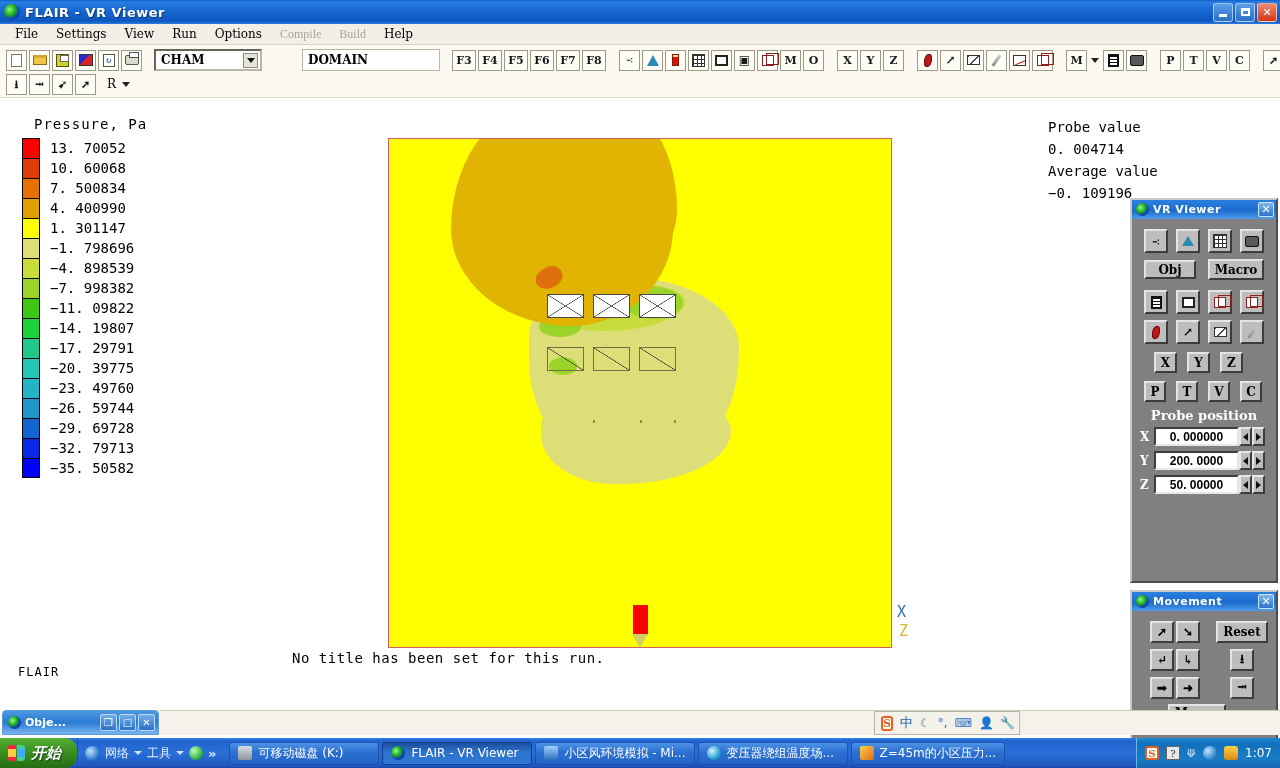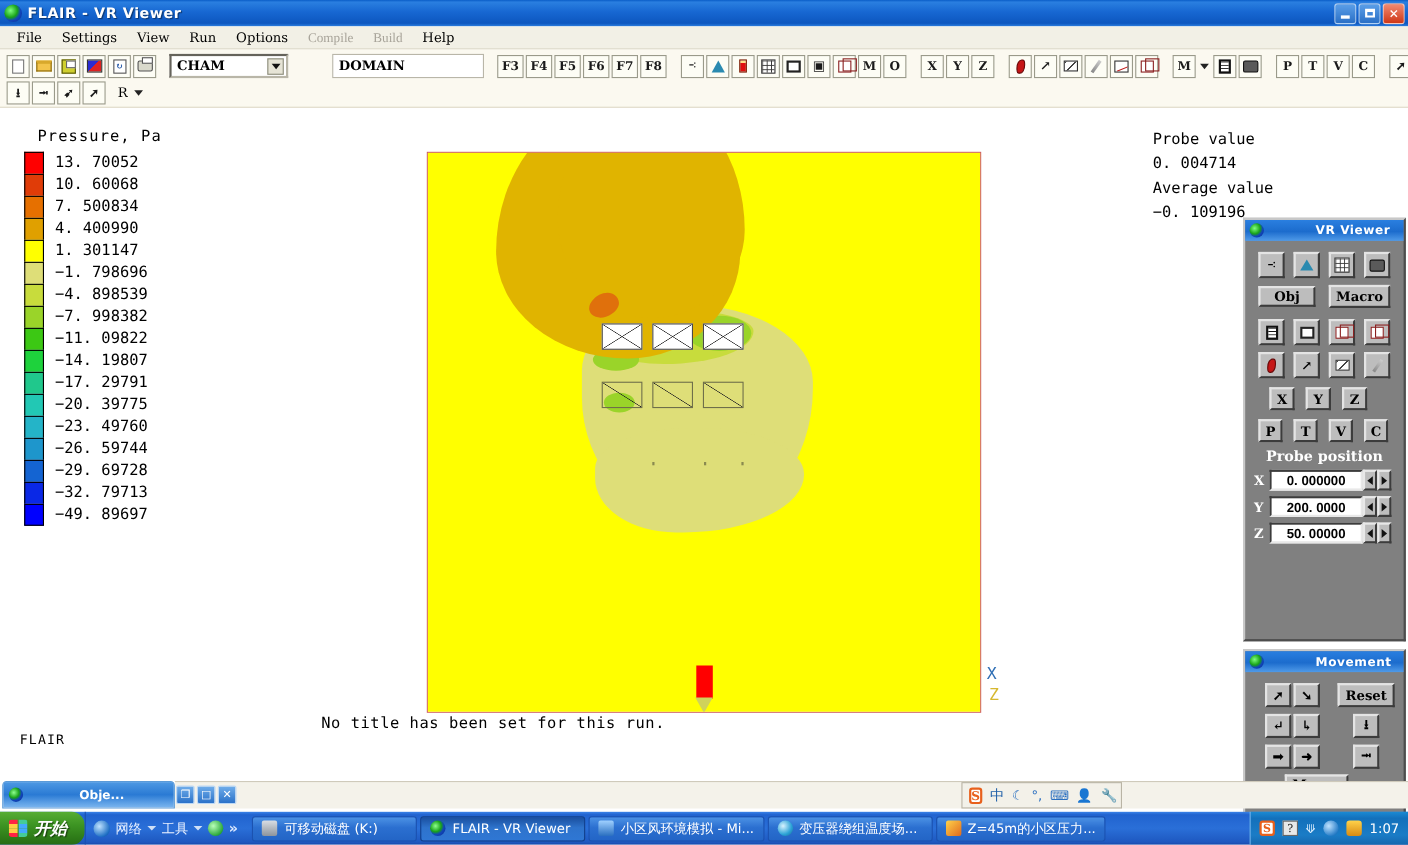--- a/index.html
+++ b/index.html
@@ -187,21 +187,20 @@
   }
 
   
   .panel {
     position: absolute; background: #808080;
     border: 2px solid; border-color: #c8c8c8 #4d4d4d #4d4d4d #c8c8c8;
   }
   .panel-tb {
     height: 19px; display: flex; align-items: center; padding: 0 2px;
     background: linear-gradient(to bottom, #2a7fe0 0%, #1c6ccd 55%, #4f9ae8 100%);
-    gap: 43px;
   }
   .panel-tb .pico {
     width: 13px; height: 13px; border-radius: 50%; margin: 0 4px 0 2px; flex:none;
     background: radial-gradient(circle at 35% 35%, #7fff7f 0%, #19a319 42%, #1144bb 62%, #0a2f88 100%);
   }
   .panel-tb .ptitle {
     color: #ffffff; font-weight: bold; font-size: 11px;
     font-family: "DejaVu Sans","Liberation Sans",sans-serif;
     letter-spacing: .5px; white-space: nowrap;
   }
@@ -239,21 +238,21 @@
     display:flex; align-items:center; justify-content:center; flex:none;
   }
   .sb i.l { width:0;height:0;border-top:4px solid transparent;border-bottom:4px solid transparent;border-right:5px solid #111; }
   .sb i.r { width:0;height:0;border-top:4px solid transparent;border-bottom:4px solid transparent;border-left:5px solid #111; }
 
   
   .objwin {
     position:absolute; left: 2px; top: 710px; width: 157px; height: 25px;
     border: 1px solid #5a9ad8; border-radius: 4px 4px 0 0;
     background: linear-gradient(to bottom, #4d98e3 0%, #2a7ad4 50%, #7ab5ef 100%);
-    display:flex; align-items:center; padding: 0 3px; gap: 47px;
+    display:flex; align-items:center; padding: 0 3px;
   }
   .objwin .oico { width:13px;height:13px;border-radius:50%;margin:0 4px 0 2px;flex:none;
     background: radial-gradient(circle at 35% 35%, #8fff8f 0%, #19a319 40%, #1144bb 60%, #0a2f88 100%); }
   .objwin .otitle { color:#fff;font-weight:bold;font-size:11px;font-family:"DejaVu Sans","Liberation Sans",sans-serif; }
   .objwin .obtns { margin-left:auto; display:flex; gap:2px; }
   .objwin .obtn { width:17px;height:17px;border:1px solid #bcd8f5;border-radius:2px;
     background:linear-gradient(to bottom,#6fadea,#2b72c9); color:#fff;font-size:10px;font-weight:bold;
     display:flex;align-items:center;justify-content:center; }
   .objstrip { position:absolute; left:159px; top:710px; width:1121px; height:25px;
     background:#f4f2ea; border-top:1px solid #cfcabb; }
@@ -563,21 +562,21 @@
       <div class="legend-row">
           <span class="legend-sw" style="background:#1464d2"></span>
           <span class="legend-lbl">−29. 69728</span>
         </div>
       <div class="legend-row">
           <span class="legend-sw" style="background:#0a28e6"></span>
           <span class="legend-lbl">−32. 79713</span>
         </div>
       <div class="legend-row">
           <span class="legend-sw" style="background:#0000ff"></span>
-          <span class="legend-lbl">−49. 89697</span>
+          <span class="legend-lbl">−35. 50582</span>
         </div>
     </div>
   </div>
 
   <div class="plotwrap">
     <div class="plotborder"></div>
     <div class="plot">
 
       <div class="blob" style="left:140px;top:138px;width:210px;height:200px;background:#dede78;
                   border-radius:42% 55% 48% 52% / 30% 35% 62% 58%;"></div>

